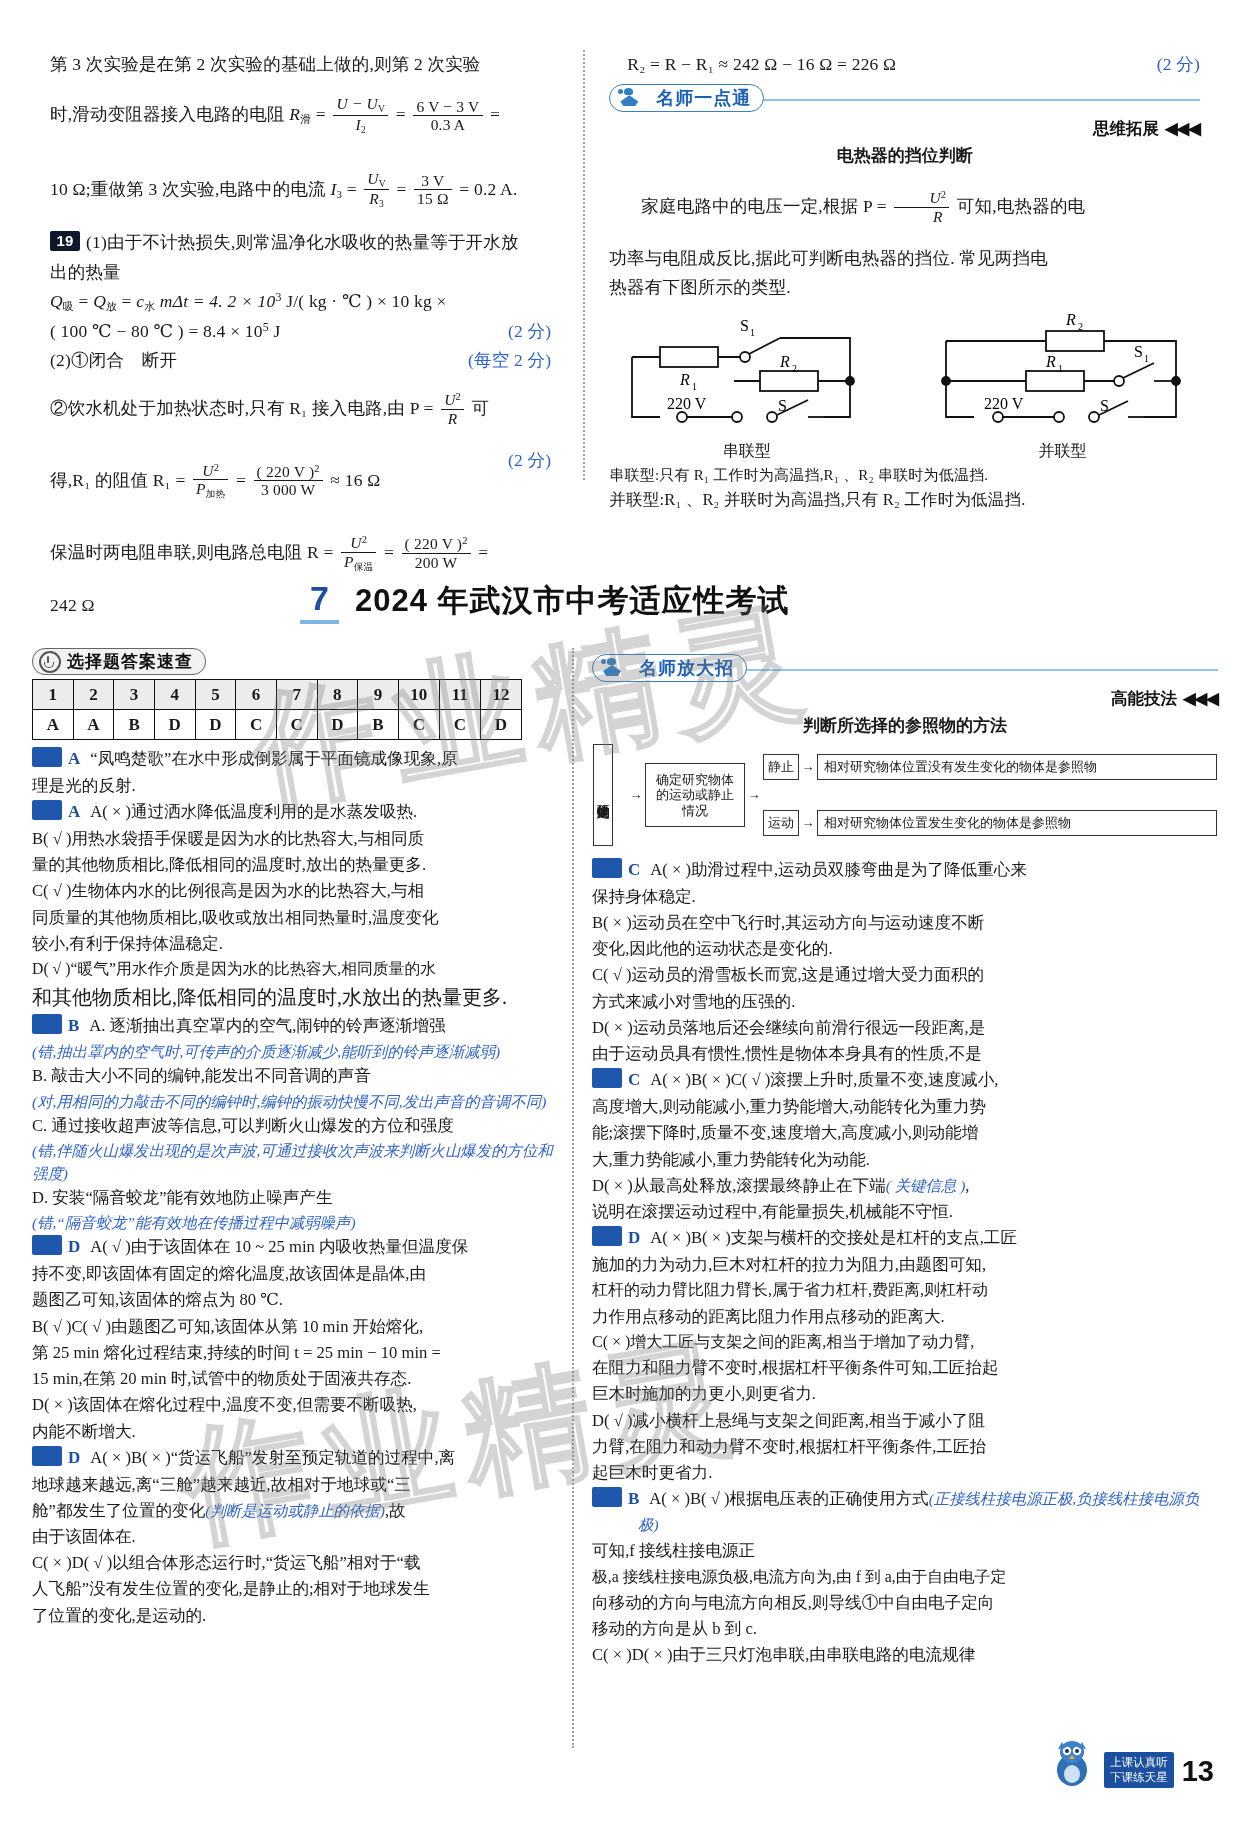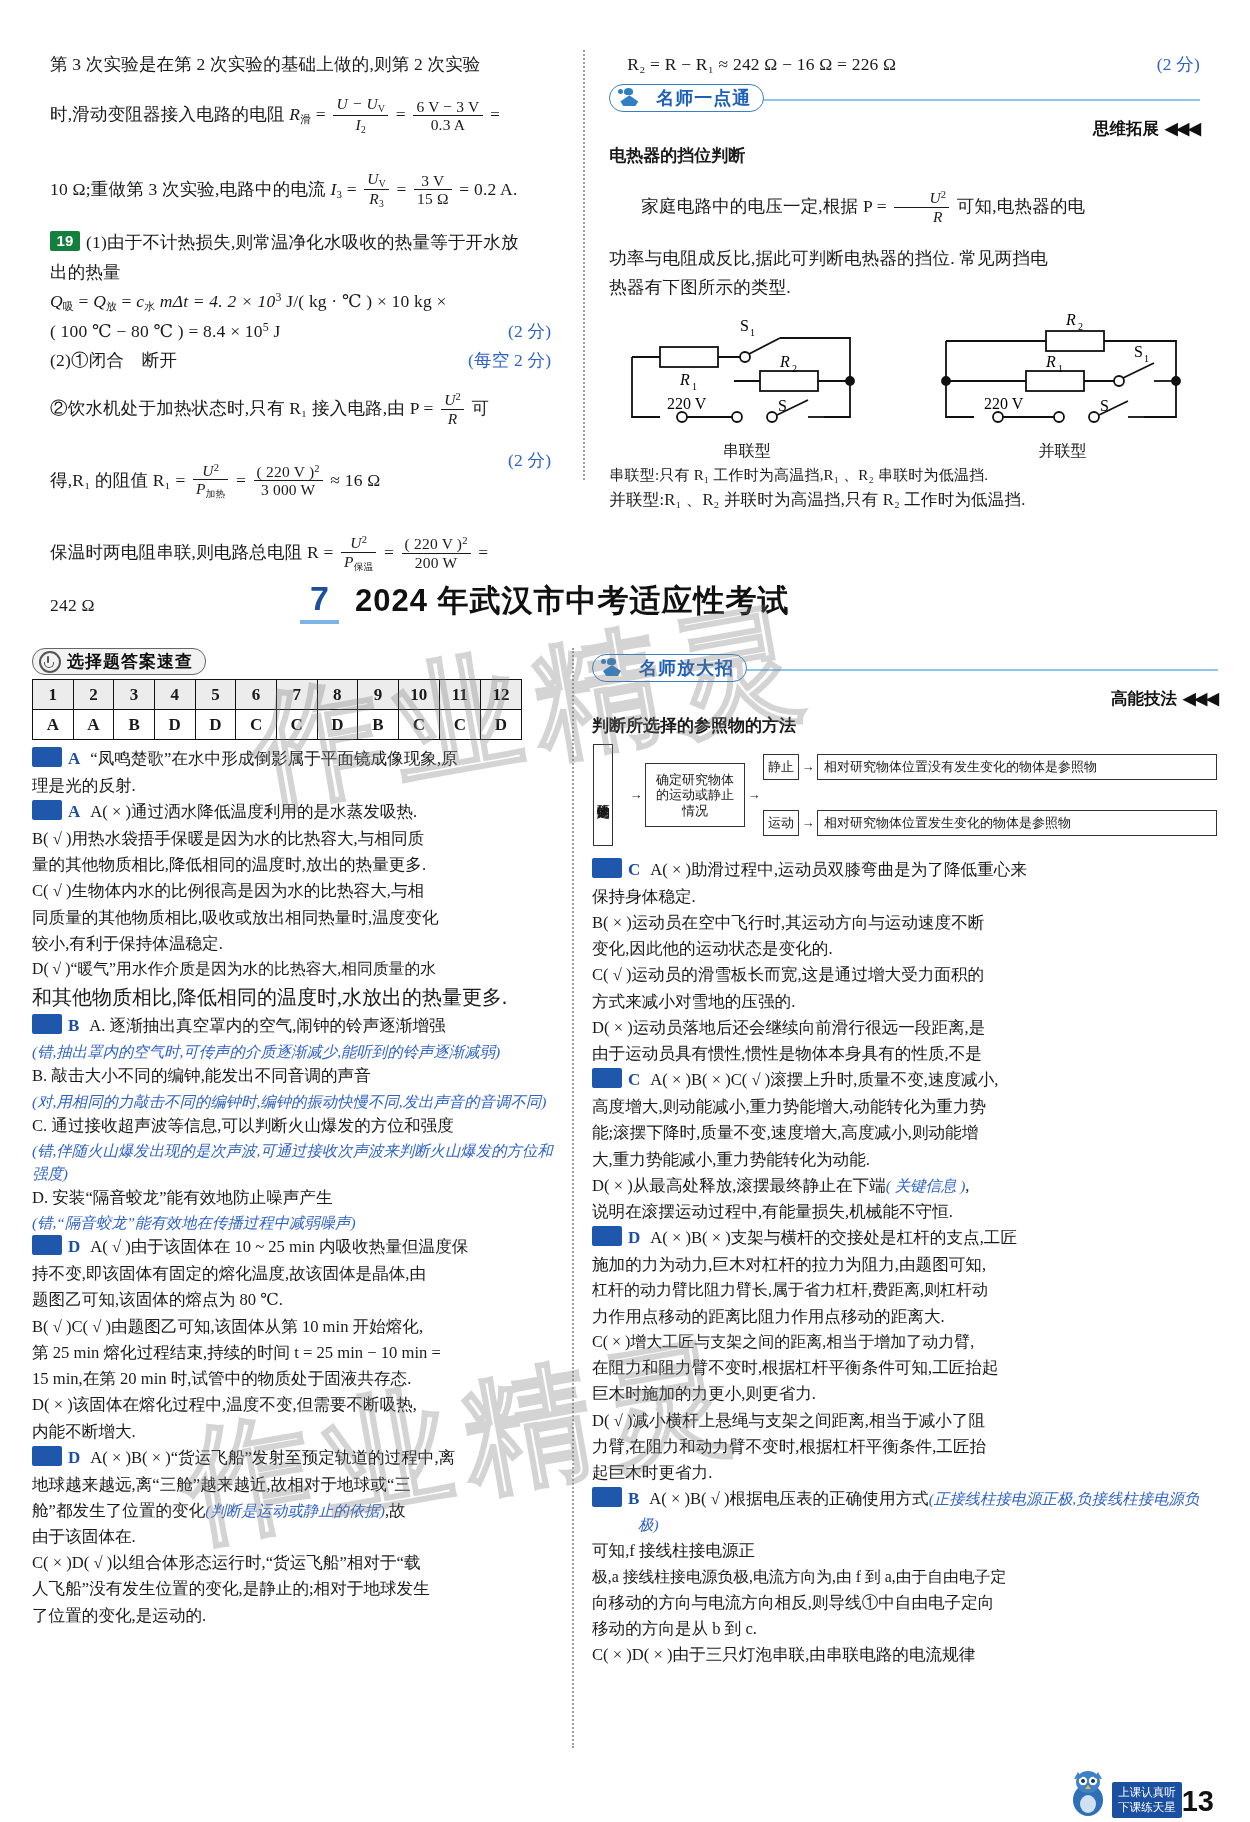--- a/index.html
+++ b/index.html
@@ -25,41 +25,41 @@
   i.v{font-style:italic;font-family:"Liberation Serif",serif;}
   sup{font-size:.68em;vertical-align:.5em;}
   .sm{font-size:.62em;vertical-align:-.28em;font-style:normal;}
 
   
   .frac{display:inline-block;vertical-align:middle;text-align:center;margin:17px 3px;line-height:1.1;position:relative;top:-1px;}
   .frac .num{display:block;padding:0 3px;font-size:15.5px;}
   .frac .den{display:block;padding:0 3px;border-top:1.3px solid #1a1a1a;font-size:15.5px;}
 
   
-  .qnum{display:inline-block;background:#15803d;color:#fff;font-family:"Liberation Sans",sans-serif;
+  .qnum{display:inline-block;background:#0f172a;color:#fff;font-family:"Liberation Sans",sans-serif;
         font-weight:bold;font-size:15px;line-height:20px;height:20px;min-width:24px;text-align:center;
         padding:0 3px;border-radius:2px;margin-right:6px;vertical-align:2px;}
   .qnum.lite{background:#1f57ad;}
   .rightscore{float:right;color:#2f63c8;}
 
   
   .tagbar{position:relative;height:30px;margin:6px 0 4px 0;}
   .tagbar .line{position:absolute;left:150px;right:0;top:15px;height:1.5px;background:#8fc6e8;}
   .tagpill{position:relative;display:inline-flex;align-items:center;gap:16px;
      border:1.6px solid #3a7fc1;border-radius:14px;height:26px;padding:0 12px 0 8px;background:#fff;}
   .tagpill .txt{color:#1c60b8;font-family:"Liberation Sans",sans-serif;font-weight:bold;font-size:18px;letter-spacing:1px;}
   .mascot{width:22px;height:20px;position:relative;flex:0 0 22px;}
   .mascot .head{position:absolute;left:6px;top:0;width:9px;height:7px;background:#2f7fc4;border-radius:50% 50% 40% 40%;}
   .mascot .body{position:absolute;left:2px;top:7px;width:18px;height:11px;background:#2f7fc4;
       clip-path:polygon(50% 0,100% 55%,82% 100%,18% 100%,0 55%);}
   .mascot .dot{position:absolute;left:0px;top:1px;width:5px;height:5px;border-radius:50%;background:#2f7fc4;font-size:4px;color:#fff;text-align:center;line-height:5px;}
 
   .subhead{text-align:right;font-family:"Liberation Sans",sans-serif;font-weight:bold;font-size:16.5px;color:#111;margin:2px 0 2px;}
   .subhead .arrows{color:#111;letter-spacing:-1px;margin-left:6px;}
-  .boxtitle{font-family:Liberation Serif, serif;font-weight:bold;font-size:17px;margin:4px 0 6px;}
+  .boxtitle{text-align:center;font-family:Liberation Serif, serif;font-weight:bold;font-size:17px;margin:4px 0 6px;}
 
   
   .circuits{display:flex;justify-content:space-between;margin:4px 0 2px;}
   .circuitcell{width:275px;text-align:center;}
   .circuitcell .cap{font-size:16px;margin-top:2px;}
 
   
   .banner{position:absolute;left:300px;top:578px;width:660px;height:46px;display:flex;align-items:center;gap:16px;}
   .banner .num{font-family:"Liberation Sans",sans-serif;font-weight:bold;font-size:34px;color:#1b4fa0;
       padding:0 10px 2px;border-bottom:4px solid #7fb4e6;}
@@ -94,21 +94,21 @@
 
   
   .wm{position:absolute;left:0;top:0;width:100%;height:100%;pointer-events:none;}
   .wm span{position:absolute;font-family:"Liberation Sans",sans-serif;font-weight:bold;
      color:rgba(110,110,110,.30);-webkit-text-stroke:2px rgba(120,120,120,.32);color:transparent;
      transform:rotate(-10deg);white-space:nowrap;}
   .wm .w1{left:250px;top:620px;font-size:128px;letter-spacing:14px;}
   .wm .w2{left:180px;top:1355px;font-size:128px;letter-spacing:14px;}
 
   
-  .footer{position:absolute;right:36px;bottom:4px;display:flex;align-items:flex-end;}
+  .footer{position:absolute;right:36px;bottom:34px;display:flex;align-items:flex-end;gap:8px;}
   .fbadge{background:#1b4fa0;color:#fff;font-family:"Liberation Sans",sans-serif;font-size:11.5px;
      line-height:15px;padding:3px 6px;text-align:center;border-radius:2px;}
   .pg{font-family:"Liberation Sans",sans-serif;font-weight:bold;font-size:29px;color:#111;}
   .mascot2{width:48px;height:52px;position:relative;}
 </style>
 </head>
 <body>
 
 <div class="page">
 

